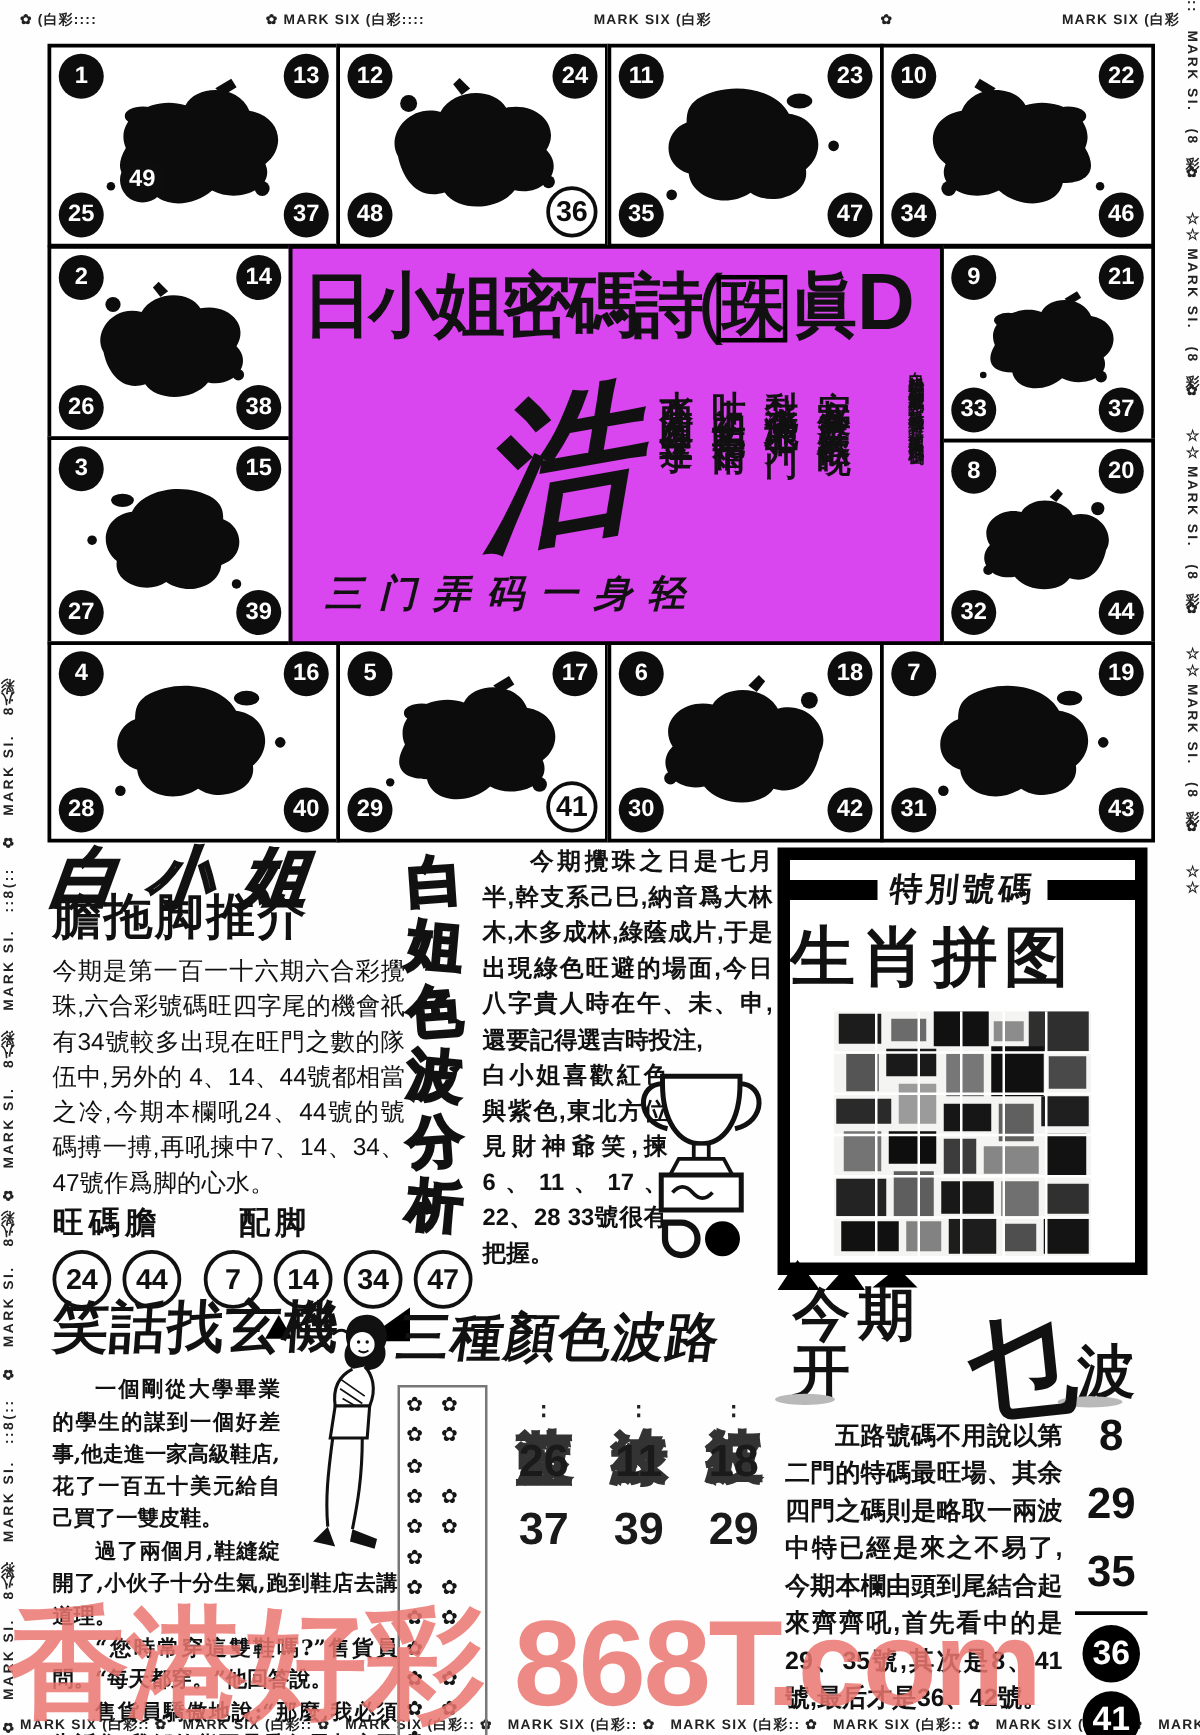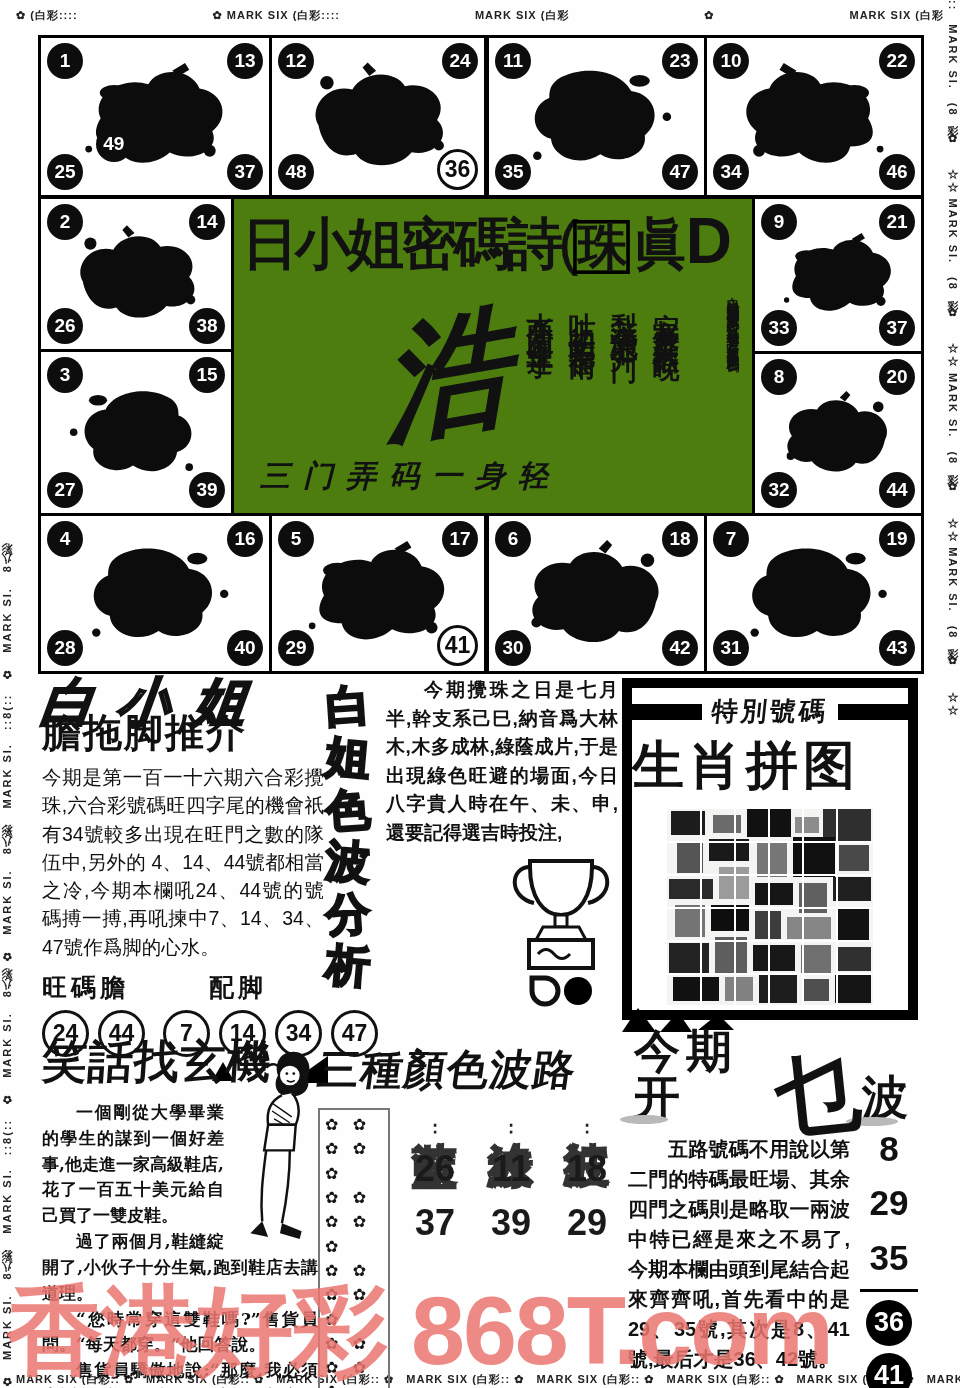--- a/index.html
+++ b/index.html
@@ -20,21 +20,21 @@
   .pbox{position:absolute;border:3px solid #000;background:#fff;}
   .ink{position:absolute;left:10%;top:12%;width:80%;height:76%;}
   .pc{position:absolute;width:36px;height:36px;border-radius:50%;background:#0d0d0d;color:#fff;
       display:flex;align-items:center;justify-content:center;font-size:19px;font-weight:800;}
   .pc.tl{top:5px;left:6px;} .pc.tr{top:5px;right:6px;}
   .pc.bl{bottom:5px;left:6px;} .pc.br{bottom:5px;right:6px;}
   .pc.x49{top:56%;left:24%;}
   .pc.ring{background:#fff;color:#0d0d0d;border:3px solid #0d0d0d;box-sizing:border-box;}
   
   #poem-panel{position:absolute;left:231px;top:196px;width:518px;height:314px;
-              border:3px solid #000;background:#4d7c0f;}
+              border:3px solid #000;background:#d946ef;}
   .ptitle{position:absolute;top:10px;left:8px;white-space:nowrap;font-weight:900;
           font-size:56px;letter-spacing:-3px;line-height:1;}
   .ptitle .bracket{font-size:62px;margin:0 -6px 0 -2px;font-weight:400;}
   .ptitle .boxed{display:inline-block;border:4px solid #000;line-height:.92;padding:0 1px;
                  transform:translateY(3px) scale(.9);}
   .ptitle .bigD{font-size:64px;}
   .pnote{position:absolute;top:88px;right:8px;height:240px;writing-mode:vertical-rl;
          font-size:12.5px;font-weight:700;letter-spacing:2px;line-height:1.8;
          font-family:"DejaVu Serif",serif;}
   .ppoem{position:absolute;top:92px;right:62px;height:305px;writing-mode:vertical-rl;
@@ -47,21 +47,21 @@
             font-style:italic;font-weight:700;font-size:30px;letter-spacing:13px;
             line-height:1.55;white-space:nowrap;}
   
   #tip-col{position:absolute;left:42px;top:672px;width:282px;}
   .tip-head{position:relative;height:88px;}
   .tip-outline{position:absolute;top:-4px;left:4px;font-size:52px;font-weight:900;color:#fff;
                -webkit-text-stroke:2.5px #111;letter-spacing:24px;transform:skewX(-20deg);
                white-space:nowrap;}
   .tip-solid{position:absolute;bottom:0;left:0;font-size:39px;font-weight:900;letter-spacing:2px;}
   .tip-body{margin:3px 0 0;font-size:19.5px;font-weight:400;line-height:1.45;text-align:justify;}
-  .tip-labels{display:flex;gap:80px;margin-top:10px;font-size:25px;font-weight:900;letter-spacing:4px;}
+  .tip-labels{display:flex;gap:62px;margin-top:0;font-size:25px;font-weight:900;letter-spacing:4px;}
   .tip-circles{display:flex;align-items:center;gap:9px;margin-top:6px;position:relative;}
   .ring{display:inline-flex;width:41px;height:41px;border:3px solid #111;border-radius:50%;
         align-items:center;justify-content:center;font-size:23px;font-weight:800;flex:0 0 auto;}
   .gap{width:26px;}
   .tri-up{position:absolute;left:170px;top:52px;width:0;height:0;border-left:11px solid transparent;
           border-right:11px solid transparent;border-bottom:19px solid #000;}
   .tri-corner{position:absolute;right:-4px;top:46px;width:0;height:0;
               border-left:38px solid transparent;border-bottom:27px solid #000;}
   
   #wave-col{position:absolute;left:326px;top:676px;width:292px;height:350px;}
@@ -324,20 +324,21 @@
       <div>白</div>
       <div>姐</div>
       <div>色</div>
       <div>波</div>
       <div>分</div>
       <div>析</div>
     </div>
     <div class="wave-text">
       <p class="w1">今期攪珠之日是七月半,幹支系己巳,納音爲大林木,木多成林,綠蔭成片,于是出現綠色旺避的場面,今日八字貴人時在午、未、申,還要記得選吉時投注,</p>
       <div class="w2wrap">
+        <p class="w2">白小姐喜歡紅色與紫色,東北方位見財神爺笑,揀6、11、17、22、28 33號很有把握。</p>
         <svg class="trophy" width="118" height="158" viewBox="0 0 118 158">
           <path d="M28,8 h62 v6 c0,30 -13,48 -31,48 c-18,0 -31,-18 -31,-48 z" fill="#fff" stroke="#111" stroke-width="4"></path>
           <path d="M28,14 C8,14 6,44 32,50" fill="none" stroke="#111" stroke-width="4"></path>
           <path d="M90,14 C110,14 112,44 86,50" fill="none" stroke="#111" stroke-width="4"></path>
           <rect x="53" y="62" width="12" height="12" fill="#fff" stroke="#111" stroke-width="3"></rect>
           <path d="M41,74 h36 l7,13 h-50 z" fill="#fff" stroke="#111" stroke-width="3"></path>
           <rect x="27" y="87" width="64" height="28" fill="#fff" stroke="#111" stroke-width="4"></rect>
           <path d="M36,101 q8,-9 16,0 q8,9 16,0" fill="none" stroke="#111" stroke-width="3"></path>
           <path d="M30,138 a13,13 0 1,0 13,-13 h-13 z" fill="none" stroke="#111" stroke-width="5"></path>
           <circle cx="76" cy="138" r="14" fill="#000"></circle>

